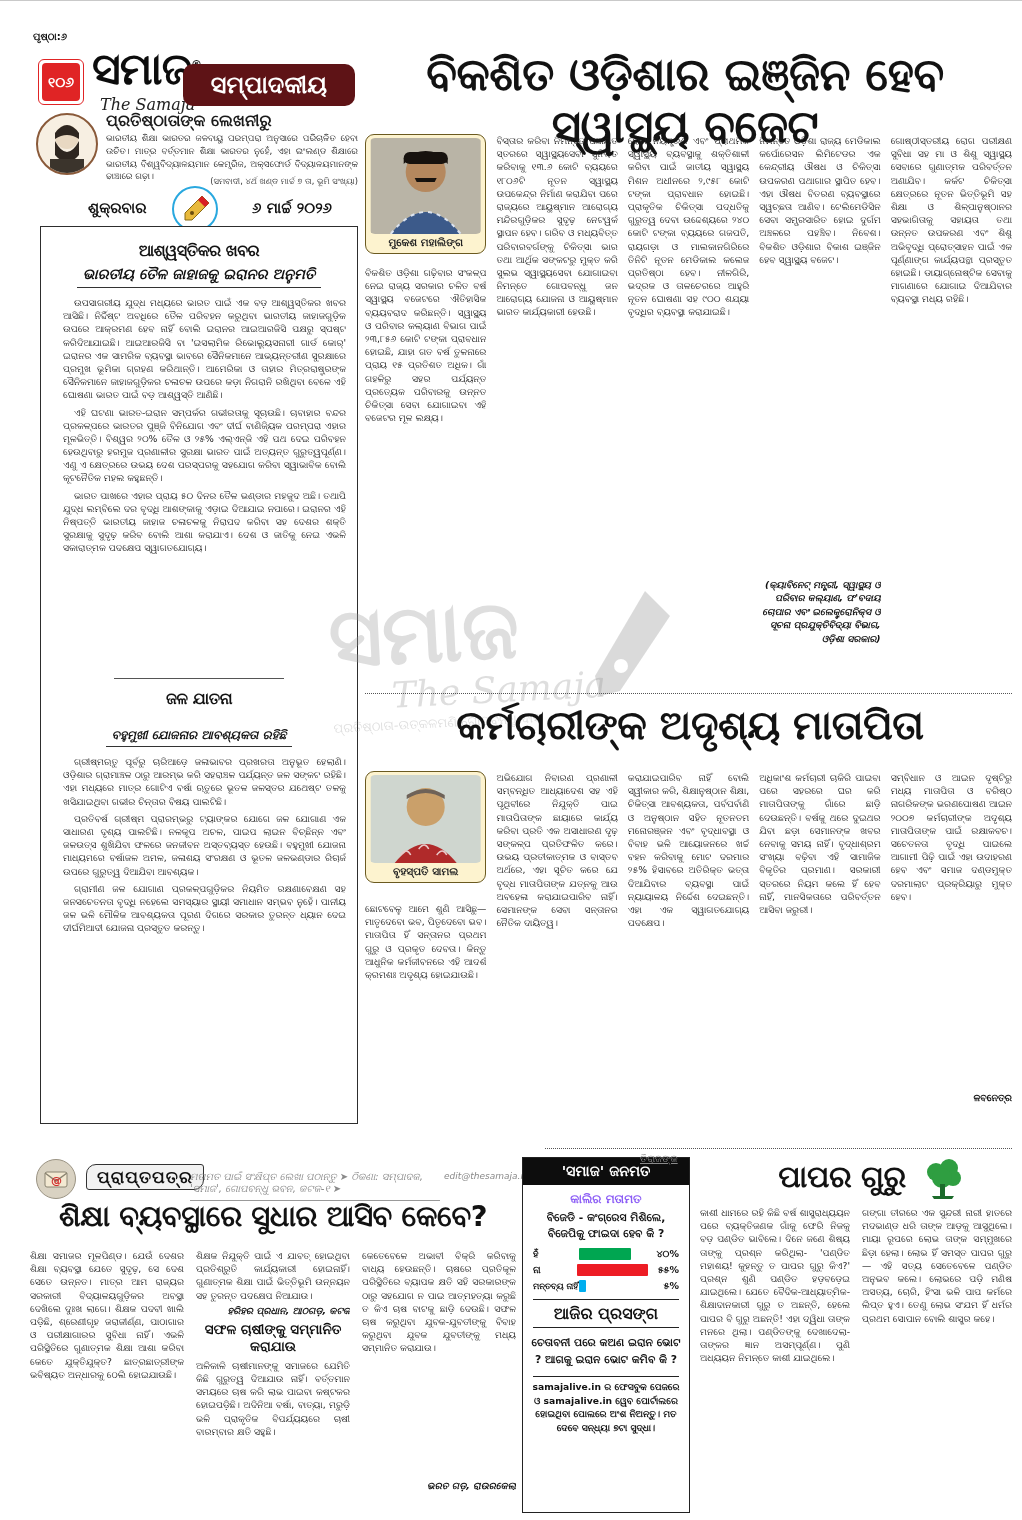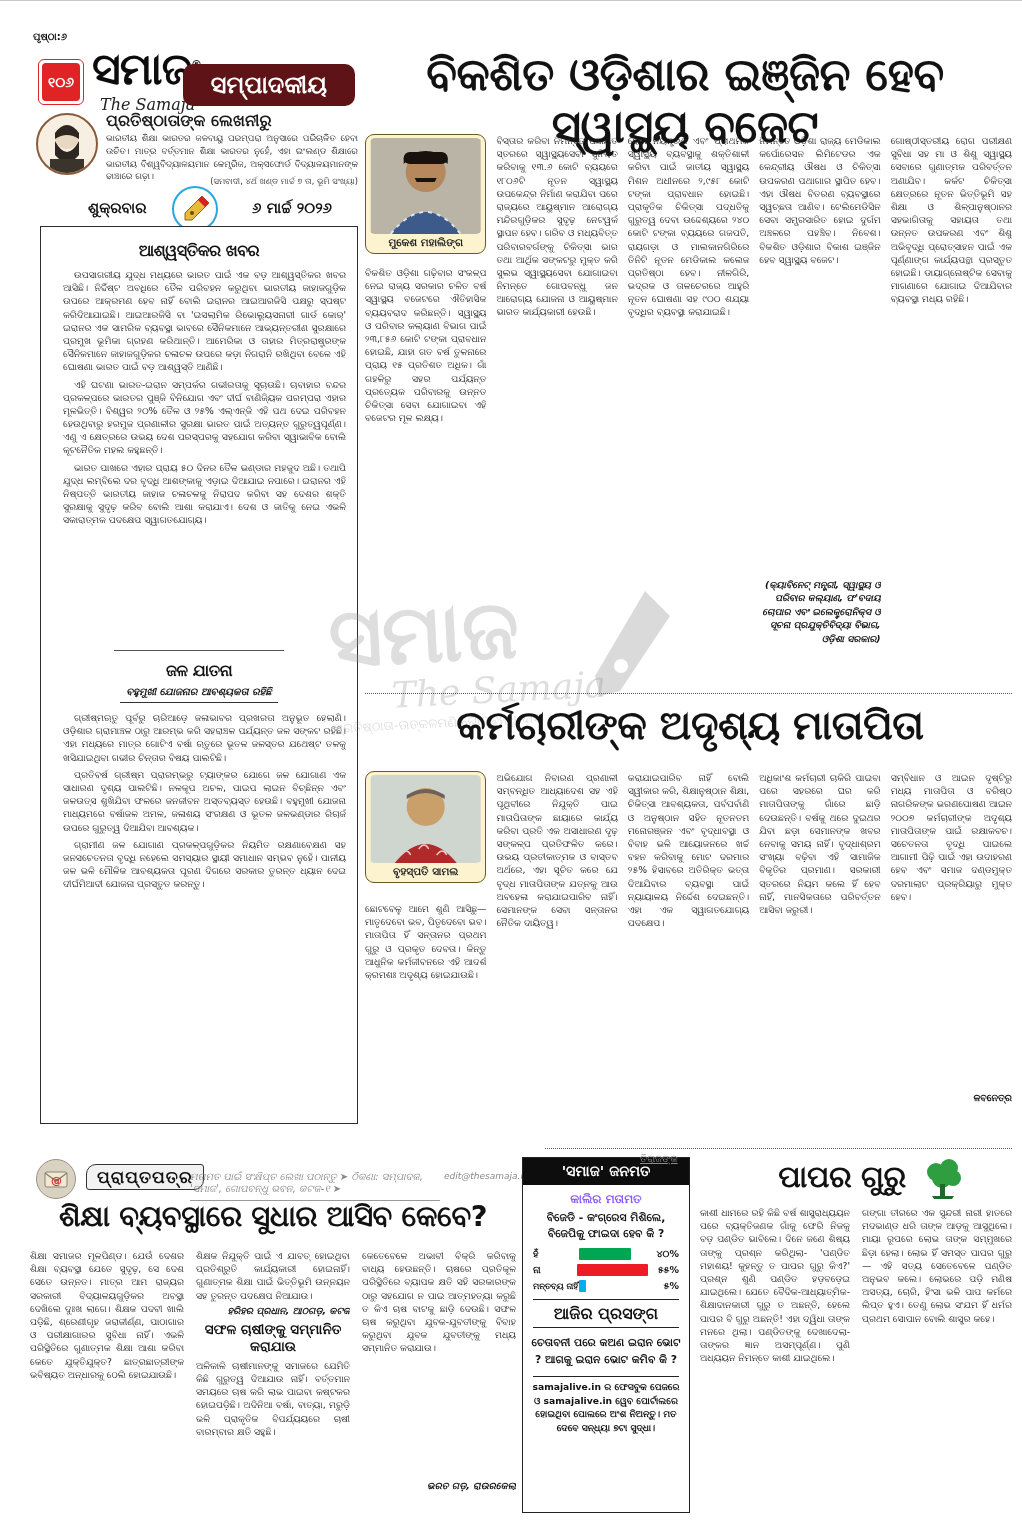--- a/index.html
+++ b/index.html
@@ -68,28 +68,31 @@
     <svg width="34" height="34" viewBox="0 0 34 34">
       <polygon points="24,4 31,11 14,28 7,28 7,21" fill="#e8b93c" stroke="#8a6a12" stroke-width="1"></polygon>
       <polygon points="24,4 31,11 27,15 20,8" fill="#d81f26"></polygon>
       <circle cx="14" cy="21" r="2" fill="#6b4d0e"></circle>
     </svg>
   </div>
   <div class="abs" style="left:252px;top:198px;font-size:15px;font-weight:700;">୬ ମାର୍ଚ୍ଚ ୨୦୨୬</div>
 
   <div class="abs" style="left:40px;top:225px;width:318px;height:898px;border:1.8px solid #2d2d2d;background:#fff;">
     <div style="margin-top:14px;" class="headline">ଆଶ୍ୱସ୍ତିକର ଖବର</div>
+    <div class="subtitle" style="margin-top:6px;font-size:14.5px;">
+      <span class="inner">ଭାରତୀୟ ତୈଳ ଜାହାଜକୁ ଇରାନର ଅନୁମତି</span>
+    </div>
     <div class="jtext" style="margin:8px 11px 0 11px;height:382px;">
       <p>ଉପସାଗରୀୟ ଯୁଦ୍ଧ ମଧ୍ୟରେ ଭାରତ ପାଇଁ ଏକ ବଡ଼ ଆଶ୍ୱସ୍ତିକର ଖବର ଆସିଛି। ନିର୍ଦ୍ଦିଷ୍ଟ ଅବଧିରେ ତୈଳ ପରିବହନ କରୁଥିବା ଭାରତୀୟ ଜାହାଜଗୁଡ଼ିକ ଉପରେ ଆକ୍ରମଣ ହେବ ନାହିଁ ବୋଲି ଇରାନର ଆଇଆରଜିସି ପକ୍ଷରୁ ସ୍ପଷ୍ଟ କରିଦିଆଯାଇଛି। ଆଇଆରଜିସି ବା 'ଇସଲାମିକ ରିଭୋଲ୍ୟୁସନାରୀ ଗାର୍ଡ କୋର୍' ଇରାନର ଏକ ସାମରିକ ବ୍ୟବସ୍ଥା ଭାବରେ ସୈନିକମାନେ ଆଭ୍ୟନ୍ତରୀଣ ସୁରକ୍ଷାରେ ପ୍ରମୁଖ ଭୂମିକା ଗ୍ରହଣ କରିଥାନ୍ତି। ଆମେରିକା ଓ ତାହାର ମିତ୍ରରାଷ୍ଟ୍ରଙ୍କ ସୈନିକମାନେ ଜାହାଜଗୁଡ଼ିକର ଚଳାଚଳ ଉପରେ କଡ଼ା ନିଗରାନି ରଖିଥିବା ବେଳେ ଏହି ଘୋଷଣା ଭାରତ ପାଇଁ ବଡ଼ ଆଶ୍ୱସ୍ତି ଆଣିଛି।</p>
       <p>ଏହି ଘଟଣା ଭାରତ-ଇରାନ ସମ୍ପର୍କର ଗଭୀରତାକୁ ସୂଚାଉଛି। ଚାବାହାର ବନ୍ଦର ପ୍ରକଳ୍ପରେ ଭାରତର ପୁଞ୍ଜି ବିନିଯୋଗ ଏବଂ ଦୀର୍ଘ ବାଣିଜ୍ୟିକ ପରମ୍ପରା ଏହାର ମୂଳଭିତ୍ତି। ବିଶ୍ୱର ୨୦% ତୈଳ ଓ ୨୫% ଏଲ୍‌ଏନ୍‌ଜି ଏହି ପଥ ଦେଇ ପରିବହନ ହେଉଥିବାରୁ ହରମୁଜ ପ୍ରଣାଳୀର ସୁରକ୍ଷା ଭାରତ ପାଇଁ ଅତ୍ୟନ୍ତ ଗୁରୁତ୍ୱପୂର୍ଣ୍ଣ। ଏଣୁ ଏ କ୍ଷେତ୍ରରେ ଉଭୟ ଦେଶ ପରସ୍ପରକୁ ସହଯୋଗ କରିବା ସ୍ୱାଭାବିକ ବୋଲି କୂଟନୈତିକ ମହଲ କହୁଛନ୍ତି।</p>
       <p>ଭାରତ ପାଖରେ ଏହାର ପ୍ରାୟ ୫୦ ଦିନର ତୈଳ ଭଣ୍ଡାର ମହଜୁଦ ଅଛି। ତଥାପି ଯୁଦ୍ଧ ଲମ୍ବିଲେ ଦର ବୃଦ୍ଧି ଆଶଙ୍କାକୁ ଏଡ଼ାଇ ଦିଆଯାଇ ନପାରେ। ଇରାନର ଏହି ନିଷ୍ପତ୍ତି ଭାରତୀୟ ଜାହାଜ ଚଳାଚଳକୁ ନିରାପଦ କରିବା ସହ ଦେଶର ଶକ୍ତି ସୁରକ୍ଷାକୁ ସୁଦୃଢ଼ କରିବ ବୋଲି ଆଶା କରାଯାଏ। ଦେଶ ଓ ଜାତିକୁ ନେଇ ଏଭଳି ସକାରାତ୍ମକ ପଦକ୍ଷେପ ସ୍ୱାଗତଯୋଗ୍ୟ।</p>
     </div>
     <div class="lcol-rule"></div>
     <div style="margin-top:10px;" class="headline">ଜଳ ଯାତନା</div>
-    <div class="subtitle" style="margin-top:6px;font-size:10px;">
+    <div class="subtitle" style="margin-top:20px;font-size:12px;">
       <span class="inner">ବହୁମୁଖୀ ଯୋଜନାର ଆବଶ୍ୟକତା ରହିଛି</span>
     </div>
     <div class="jtext" style="margin:8px 11px 0 11px;height:318px;">
       <p>ଗ୍ରୀଷ୍ମଋତୁ ପୂର୍ବରୁ ଚାରିଆଡ଼େ ଜଳାଭାବର ପ୍ରଖରତା ଅନୁଭୂତ ହେଲାଣି। ଓଡ଼ିଶାର ଗ୍ରାମାଞ୍ଚଳ ଠାରୁ ଆରମ୍ଭ କରି ସହରାଞ୍ଚଳ ପର୍ଯ୍ୟନ୍ତ ଜଳ ସଙ୍କଟ ରହିଛି। ଏହା ମଧ୍ୟରେ ମାତ୍ର ଗୋଟିଏ ବର୍ଷା ଋତୁରେ ଭୂତଳ ଜଳସ୍ତର ଯଥେଷ୍ଟ ତଳକୁ ଖସିଯାଇଥିବା ଗଭୀର ଚିନ୍ତାର ବିଷୟ ପାଲଟିଛି।</p>
       <p>ପ୍ରତିବର୍ଷ ଗ୍ରୀଷ୍ମ ପ୍ରାରମ୍ଭରୁ ଟ୍ୟାଙ୍କର ଯୋଗେ ଜଳ ଯୋଗାଣ ଏକ ସାଧାରଣ ଦୃଶ୍ୟ ପାଲଟିଛି। ନଳକୂପ ଅଚଳ, ପାଇପ ଲାଇନ ବିଚ୍ଛିନ୍ନ ଏବଂ ଜଳଉତ୍ସ ଶୁଖିଯିବା ଫଳରେ ଜନଜୀବନ ଅସ୍ତବ୍ୟସ୍ତ ହେଉଛି। ବହୁମୁଖୀ ଯୋଜନା ମାଧ୍ୟମରେ ବର୍ଷାଜଳ ଅମଳ, ଜଳାଶୟ ସଂରକ୍ଷଣ ଓ ଭୂତଳ ଜଳଭଣ୍ଡାର ରିଚାର୍ଜ ଉପରେ ଗୁରୁତ୍ୱ ଦିଆଯିବା ଆବଶ୍ୟକ।</p>
       <p>ଗ୍ରାମୀଣ ଜଳ ଯୋଗାଣ ପ୍ରକଳ୍ପଗୁଡ଼ିକର ନିୟମିତ ରକ୍ଷଣାବେକ୍ଷଣ ସହ ଜନସଚେତନତା ବୃଦ୍ଧି ନହେଲେ ସମସ୍ୟାର ସ୍ଥାୟୀ ସମାଧାନ ସମ୍ଭବ ନୁହେଁ। ପାନୀୟ ଜଳ ଭଳି ମୌଳିକ ଆବଶ୍ୟକତା ପୂରଣ ଦିଗରେ ସରକାର ତୁରନ୍ତ ଧ୍ୟାନ ଦେଇ ଦୀର୍ଘମିଆଦୀ ଯୋଜନା ପ୍ରସ୍ତୁତ କରନ୍ତୁ।</p>
     </div>
   </div>
 
   <div class="abs watermark" style="left:330px;top:588px;width:420px;transform:rotate(-3deg);">

